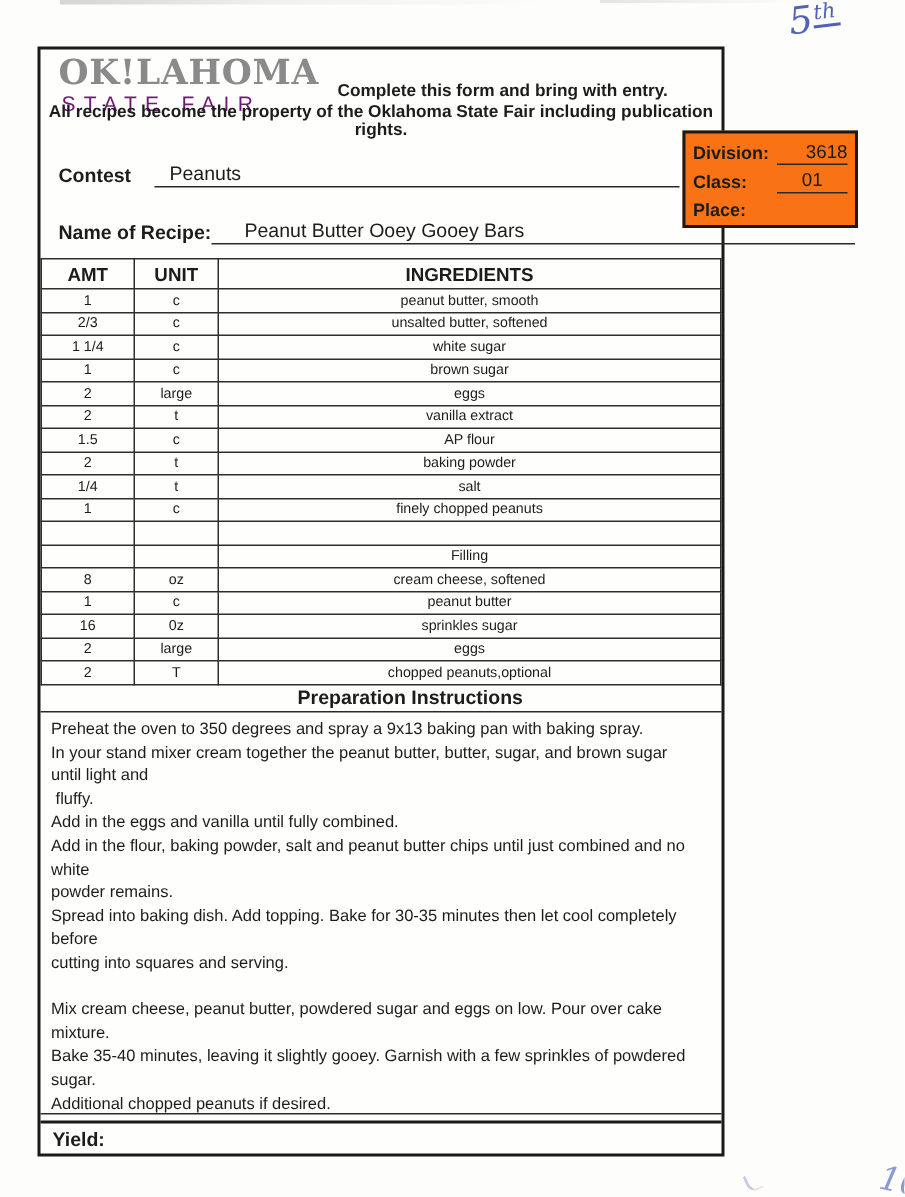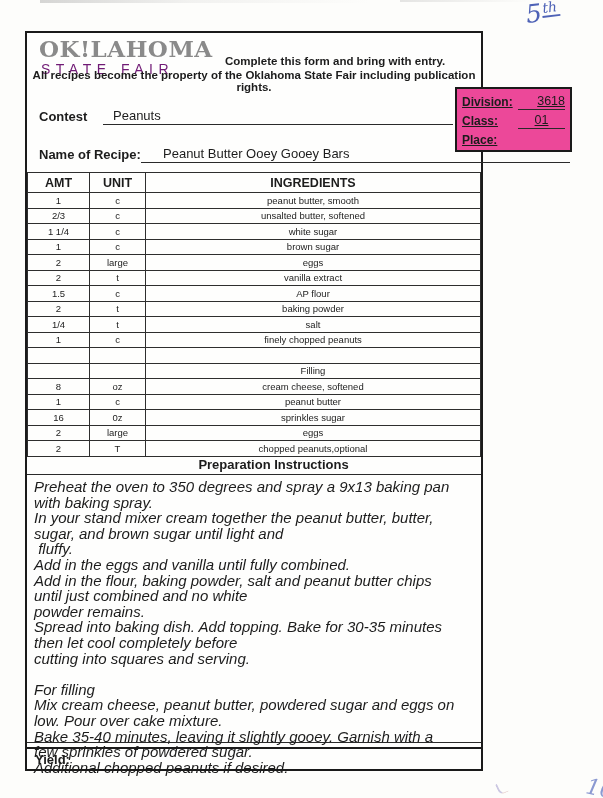--- a/index.html
+++ b/index.html
@@ -77,23 +77,22 @@
   .row-exhibitor .lbl { width:64px; }
   .row-contest { left:12px; top:75px; width:414px; }
   .row-contest .lbl { width:64px; }
   .row-recipe { left:12px; top:113px; width:531px; }
   .row-recipe .lbl { width:102px; }
   .row-recipe .val { padding-left:22px; }
 
   
   .div-box {
     position:absolute; left:428px; top:54px; width:117px; height:65px;
-    border:2px solid #1a1a1a; background:#ec4899;
+    border:2px solid #1a1a1a; background:#f97316;
     padding:2px 5px 0 5px;
-    text-decoration:underline;
   }
   .div-row { display:flex; align-items:flex-end; height:19px; }
   .div-row .lbl { font-weight:bold; font-size:12px; width:56px; padding-bottom:1px; }
   .div-row .val {
     flex:1; font-size:12.5px; padding-bottom:1px;
     border-bottom:1.5px solid #2a2a2a;
     text-align:right;
   }
   .div-row .val.left  { padding-left:2px; }
   .div-row .val.center{ text-align:center; }
@@ -115,23 +114,22 @@
   .col-unit { width:56px; }
 
   .prep-title {
     position:absolute; left:0; right:0; top:422px; height:20px;
     border-bottom:1.5px solid #2a2a2a;
     text-align:center; font-weight:bold; font-size:13px; line-height:19px;padding-left:39px;
   }
   .prep-text {
     position:absolute; left:0; right:0; top:442px; height:268px;
     padding:4px 23px 0 7px;
-    font-size:15px; line-height:15.6px;
+    font-size:11px; line-height:15.6px;
     border-bottom:1.5px solid #2a2a2a;
-    font-style:italic;
   }
   .prep-line { min-height:15.6px; white-space:pre-wrap; }
 
   .yield-row {
     position:absolute; left:0; right:0; top:714px; bottom:0;
     border-top:2px solid #1a1a1a;
     padding:3px 0 0 8px;
     font-weight:bold; font-size:13px;
   }
 
@@ -304,21 +302,20 @@
   <div class="prep-text">
       <div class="prep-line">Preheat the oven to 350 degrees and spray a 9x13 baking pan with baking spray.</div>
       <div class="prep-line">In your stand mixer cream together the peanut butter, butter, sugar, and brown sugar until light and</div>
       <div class="prep-line"> fluffy.</div>
       <div class="prep-line">Add in the eggs and vanilla until fully combined.</div>
       <div class="prep-line">Add in the flour, baking powder, salt and peanut butter chips until just combined and no white</div>
       <div class="prep-line">powder remains.</div>
       <div class="prep-line">Spread into baking dish. Add topping. Bake for 30-35 minutes then let cool completely before</div>
       <div class="prep-line">cutting into squares and serving.</div>
       <div class="prep-line"></div>
-      <div class="prep-line">For filling</div>
       <div class="prep-line">Mix cream cheese, peanut butter, powdered sugar and eggs on low. Pour over cake mixture.</div>
       <div class="prep-line">Bake 35-40 minutes, leaving it slightly gooey. Garnish with a few sprinkles of powdered sugar.</div>
       <div class="prep-line">Additional chopped peanuts if desired.</div>
     </div>
 
   <div class="yield-row">
     <span>Yield:</span>
     <span></span>
   </div>
 

